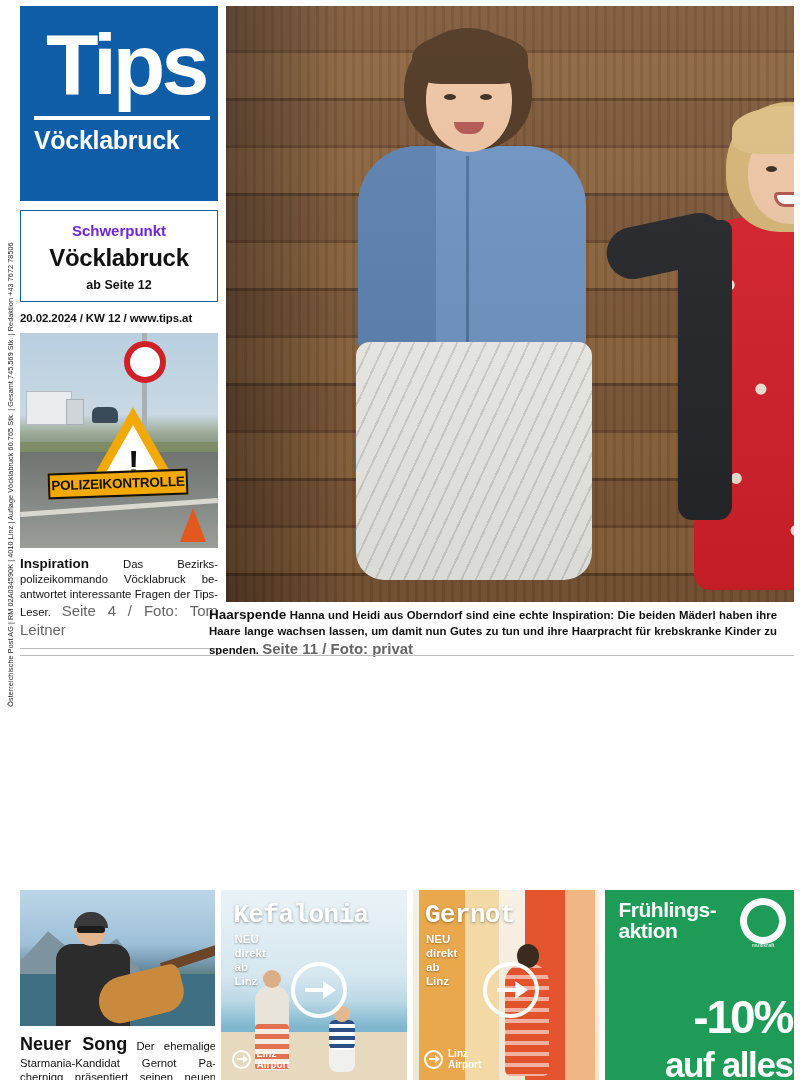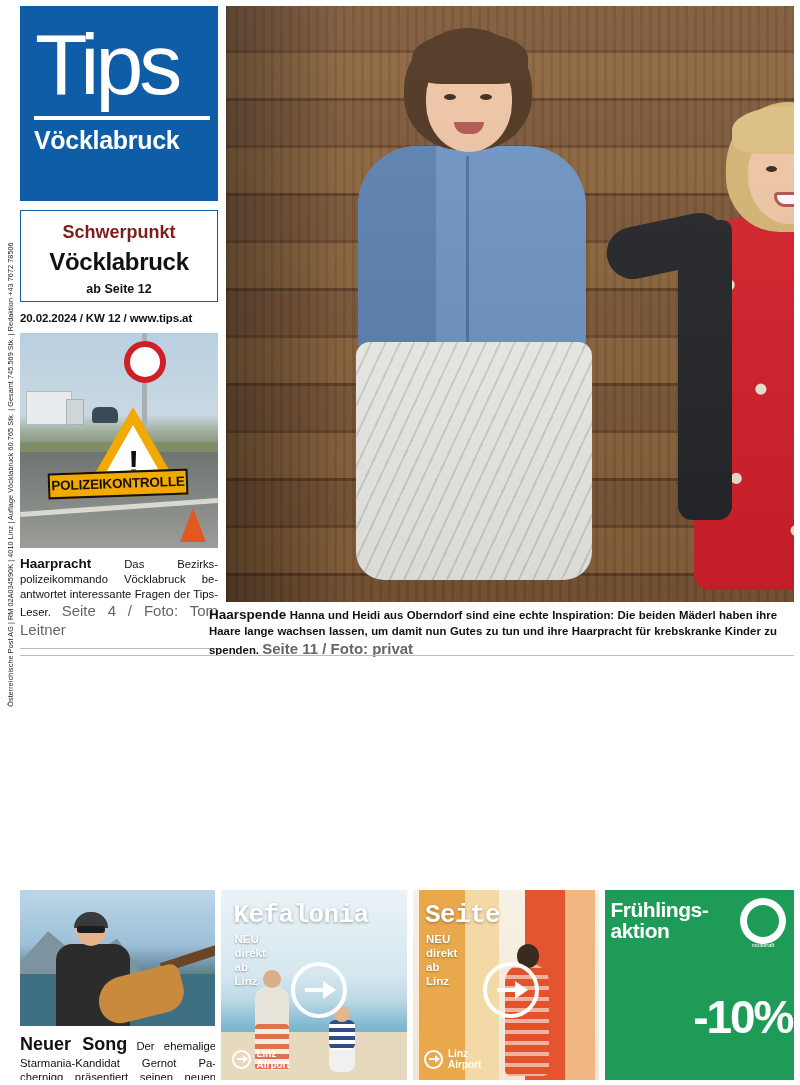--- a/index.html
+++ b/index.html
@@ -47,26 +47,26 @@
 
   .logo-block {
     position: relative;
     width: 198px;
     height: 195px;
     background: #0e5da6;
     padding: 12px 10px 8px 12px;
   }
   .logo-word {
     font-family: "Liberation Sans", sans-serif;
-    font-weight: normal;
+    font-weight: bold;
     font-size: 86px;
     line-height: 0.95;
     color: #ffffff;
     letter-spacing: -4px;
-    margin: 6px 0 0 3px;
+    margin: 6px 0 0 14px;
   }
   .logo-rule {
     width: 176px;
     height: 4px;
     background: #ffffff;
     margin: 10px 0 6px 2px;
   }
   .logo-region {
     font-weight: bold;
     font-size: 25px;
@@ -76,21 +76,21 @@
   }
 
   .focus-box {
     margin-top: 9px;
     width: 198px;
     height: 92px;
     border: 1.6px solid #0e5da6;
     text-align: center;
     padding-top: 11px;
   }
-  .focus-kicker { font-size: 18px; font-weight: bold; color: #7f1d1d; }
+  .focus-kicker { font-size: 15px; font-weight: bold; color: #6d28d9; }
   .focus-title  { font-size: 24px; font-weight: bold; color: #111; margin-top: 5px; letter-spacing: -0.3px;}
   .focus-page   { font-size: 12.5px; font-weight: bold; color: #111; margin-top: 6px; }
 
   .dateline {
     margin-top: 10px;
     font-size: 11.5px;
     font-weight: bold;
     color: #111;
     letter-spacing: -0.1px;
   }
@@ -424,21 +424,21 @@
     content:""; position:absolute; left:3px; top:6.5px; width:8px; height:2.2px; background:#fff;
   }
   .ad-logo-mark:after {
     content:""; position:absolute; left:9px; top:3.4px; width:0;height:0;
     border-top:4px solid transparent;border-bottom:4px solid transparent;border-left:5px solid #fff;
   }
   .ad-logo-text { font-size: 10px; font-weight: bold; color: #fff; line-height: 1.1; }
 
   .b-green { width: 190px; background: #1e9c57; position: relative; }
   .green-head {
-    position: absolute; left: 6px; top: 9px; width: 130px;
+    position: absolute; left: 14px; top: 9px; width: 130px;
     font-size: 21px; font-weight: bold; color: #ffffff; line-height: 1.02; letter-spacing: -0.5px;
   }
   .green-sub {
     position: absolute; left: 10px; top: 62px; width: 172px;
     font-size: 10.6px; color: #ffffff; line-height: 1.28;
   }
   .green-sub b { font-weight: bold; }
   .green-badge {
     position: absolute; right: 8px; top: 8px; width: 46px; height: 46px;
     border-radius: 50%; background: #ffffff;
@@ -498,21 +498,21 @@
       <div class="pole"></div>
       <div class="signround"></div>
       <div class="triangle-sign"></div>
       <div class="triangle-inner"></div>
       <div class="excl">!</div>
       <div class="police-banner">POLIZEIKONTROLLE</div>
       <div class="cone"></div>
     </div>
 
     <div class="left-caption">
-      <b>Haarpracht</b><span> Das Bezirks­polizeikommando Vöcklabruck be­antwortet interessante Fragen der Tips-Leser.</span>
+      <b>Inspiration</b><span> Das Bezirks­polizeikommando Vöcklabruck be­antwortet interessante Fragen der Tips-Leser.</span>
       <span class="credit">Seite 4 / Foto: Tom Leitner</span>
     </div>
 
     <div class="left-rule"></div>
   </div>
 
   <div class="mainphoto">
     <div class="wood"></div>
     <div class="wood-grain"></div>
     <div class="wood-dark-left"></div>
@@ -602,21 +602,21 @@
     <div class="bcell b-lef">
       <div class="ad-img">
         <div class="lef-bg"></div>
         <div class="lef-cloth-a"></div>
         <div class="lef-cloth-b"></div>
         <div class="lef-cloth-c"></div>
         <div class="lef-cloth-d"></div>
         <div class="lef-person"></div>
         <div class="lef-person-stripe"></div>
         <div class="lef-head"></div>
-        <div class="ad-title dark">Seite</div>
+        <div class="ad-title dark">Gernot</div>
         <div class="ad-sub">
           <div>NEU</div>
           <div>direkt</div>
           <div>ab</div>
           <div>Linz</div>
         </div>
         <div class="ad-arrow"></div>
         <div class="ad-logo">
           <div class="ad-logo-mark"></div>
           <div class="ad-logo-text">
@@ -629,16 +629,17 @@
 
     <div class="bcell b-green">
       <div class="green-head">
         <div>Frühlings-</div>
         <div>aktion</div>
       </div>
       <div class="green-badge"></div>
       <div class="green-badge-inner"></div>
       <div class="green-badge-txt">multikraft</div>
       <div class="green-big">-10%</div>
+      <div class="green-big2">auf alles</div>
     </div>
 
   </div>
 </div>
 
 </body></html>

